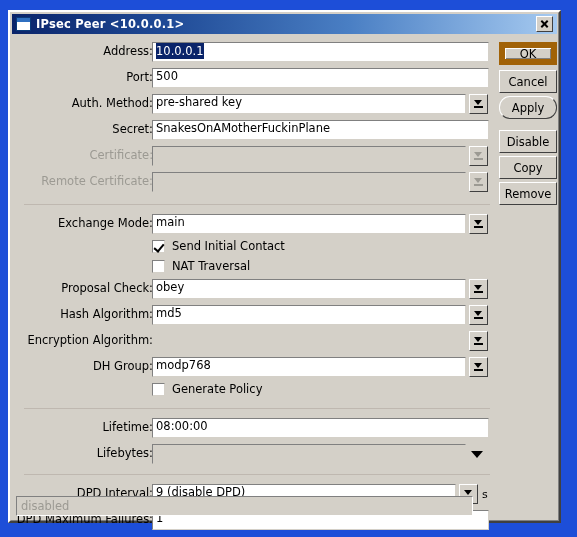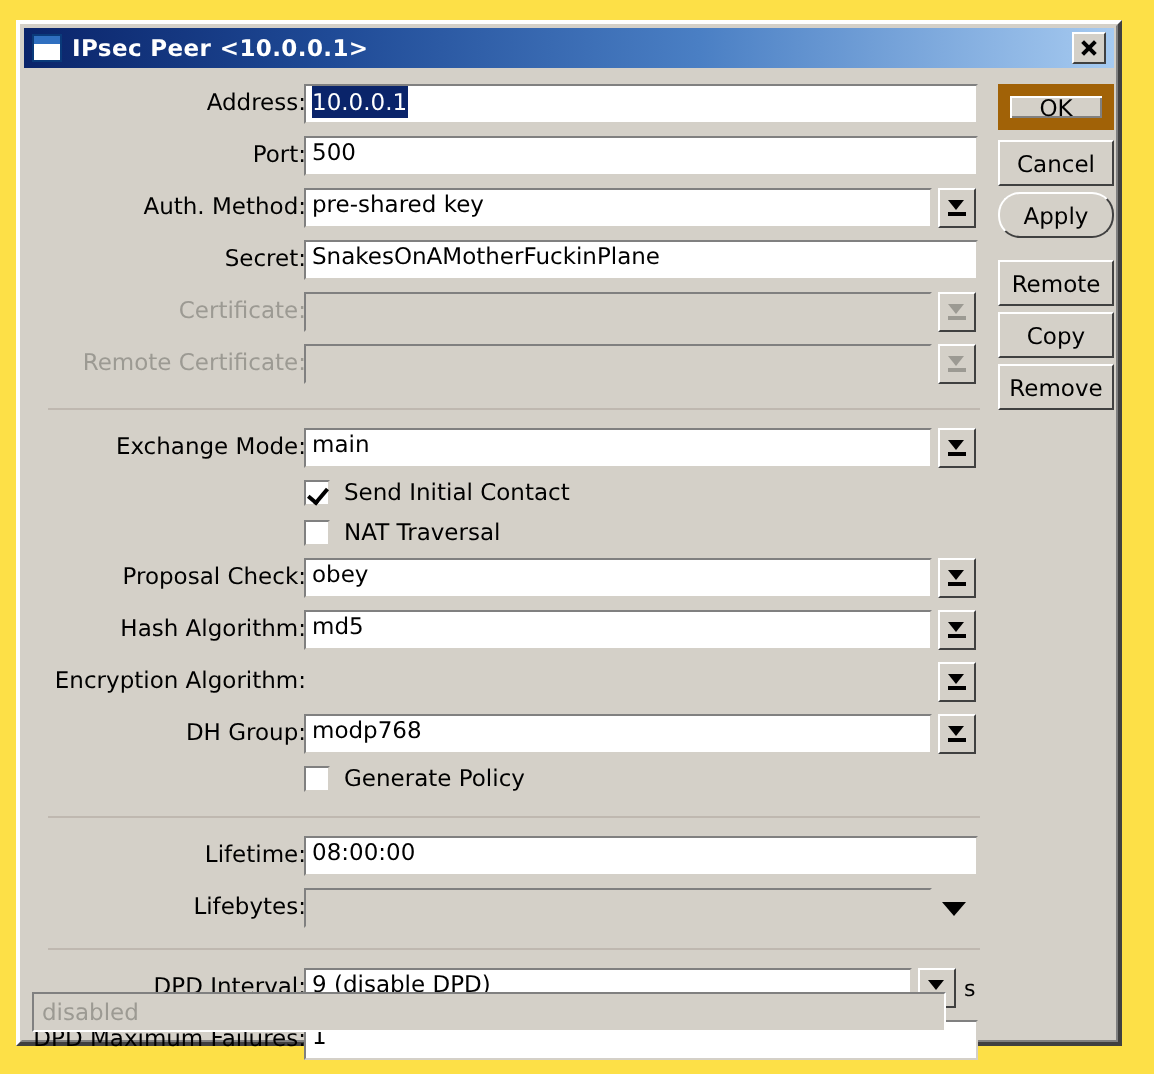--- a/index.html
+++ b/index.html
@@ -9,21 +9,21 @@
     width: 577px;
     height: 537px;
     overflow: hidden;
     font-family: "DejaVu Sans", sans-serif;
   }
 
   .desktop {
     position: absolute;
     left: 0; top: 0;
     width: 577px; height: 537px;
-    background: #fde047;
+    background: #1d4ed8;
   }
 
   
   .window {
     position: absolute;
     left: 8px; top: 10px;
     width: 553px; height: 513px;
     background: #d4d0c8;
     border-top: 2px solid #ffffff;
     border-left: 2px solid #ffffff;
@@ -461,21 +461,21 @@
           <span class="label">DPD Maximum Failures:</span>
           <div class="field wide">1</div>
         </div>
 
       </div>
 
       <div class="buttons">
         <div class="btn default" style="top:6px;">OK</div>
         <div class="btn" style="top:34px;">Cancel</div>
         <div class="btn" style="top:60px;border-radius:11px;">Apply</div>
-        <div class="btn" style="top:94px;">Remote</div>
+        <div class="btn" style="top:94px;">Disable</div>
         <div class="btn" style="top:120px;">Copy</div>
         <div class="btn" style="top:146px;">Remove</div>
       </div>
 
       <div class="statusbar">disabled</div>
 
     </div>
   </div>
 </div>
 

